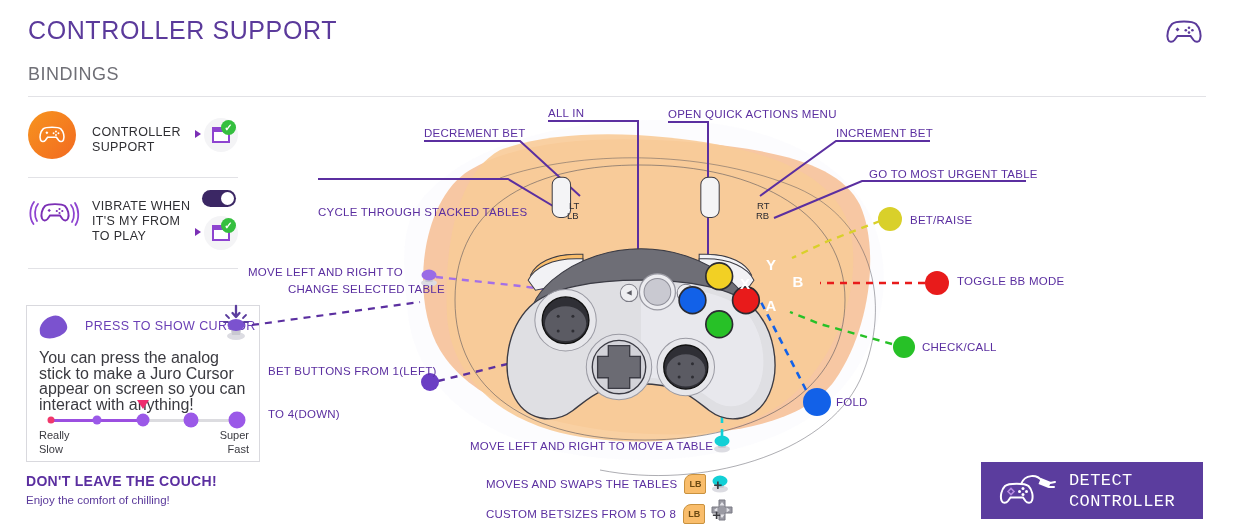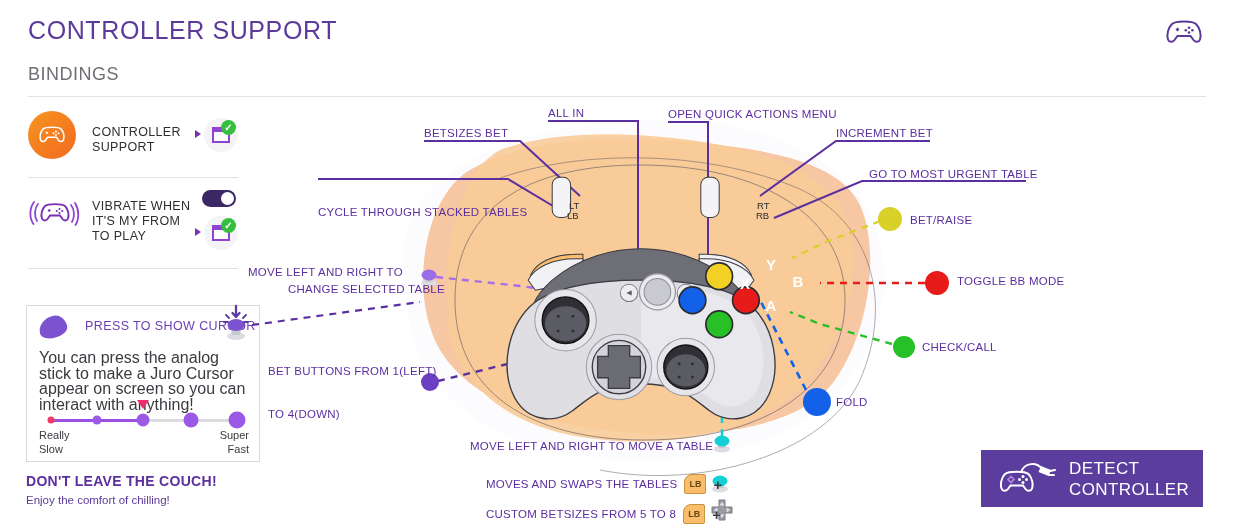--- a/index.html
+++ b/index.html
@@ -94,23 +94,23 @@
   .couch-sub{position:absolute; left:26px; top:494px; font-size:11.5px; color:#5b3a9b;}
 
   
   .dlabel{
     position:absolute; font-size:11.5px; color:#5b2fa0; letter-spacing:.25px;
     line-height:14px; white-space:nowrap; font-weight:500;
   }
 
   
   .detect-btn{
-    position:absolute; left:981px; top:450px; width:222px; height:57px;
+    position:absolute; left:981px; top:462px; width:222px; height:57px;
     background:#5b3d9e; color:#fff; display:flex; align-items:center; gap:10px;
-    padding-left:16px; cursor:pointer;
+    padding-left:16px; cursor:pointer;font-family:Liberation Mono, monospace;
   }
   .detect-btn .dlbl{ font-size:17px; line-height:21px; letter-spacing:.4px; }
 
   svg{ display:block; }
   .overlay{ position:absolute; left:0; top:0; width:1234px; height:526px; pointer-events:none;}
 </style>
 </head>
 <body>
 
 <div id="root">
@@ -362,21 +362,21 @@
       <ellipse cx="10" cy="13" rx="7.5" ry="5.4" fill="#13d0d6"></ellipse>
     </g>
 
     <g transform="translate(712,500)">
       <path d="M7 0 h6 v7 h7 v6 h-7 v7 h-6 v-7 h-7 v-6 h7 z" fill="#9a9aa3" stroke="#7a7a84" stroke-width="1"></path>
       <path d="M10 2 l2.6 3.4 h-5.2 z M10 18 l2.6 -3.4 h-5.2 z M2 10 l3.4 -2.6 v5.2 z M18 10 l-3.4 -2.6 v5.2 z" fill="#e4e4e9"></path>
     </g>
   </svg>
 
   <div class="dlabel" style="left:318px; top:185px;margin-top:20px;">CYCLE THROUGH STACKED TABLES</div>
-  <div class="dlabel" style="left:424px; top:126px;">BETSIZES BET</div>
+  <div class="dlabel" style="left:424px; top:126px;">DECREMENT BET</div>
   <div class="dlabel" style="left:548px; top:106px;">ALL IN</div>
   <div class="dlabel" style="left:668px; top:107px;">OPEN QUICK ACTIONS MENU</div>
   <div class="dlabel" style="left:836px; top:126px;">INCREMENT BET</div>
   <div class="dlabel" style="left:869px; top:167px;">GO TO MOST URGENT TABLE</div>
 
   <div class="dlabel" style="left:910px; top:213px;">BET/RAISE</div>
   <div class="dlabel" style="left:957px; top:274px;">TOGGLE BB MODE</div>
   <div class="dlabel" style="left:922px; top:340px;">CHECK/CALL</div>
   <div class="dlabel" style="left:836px; top:395px;">FOLD</div>
 

